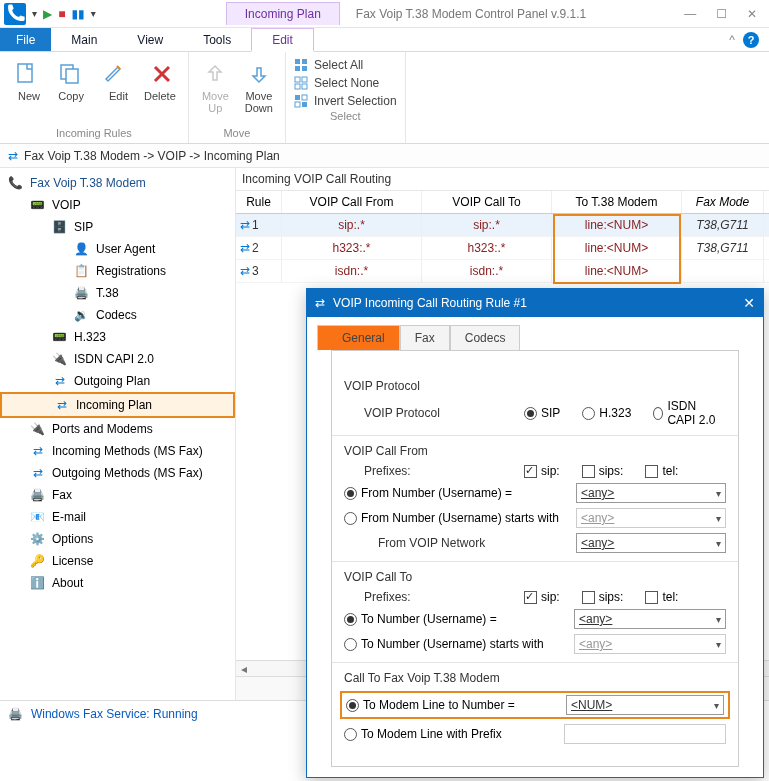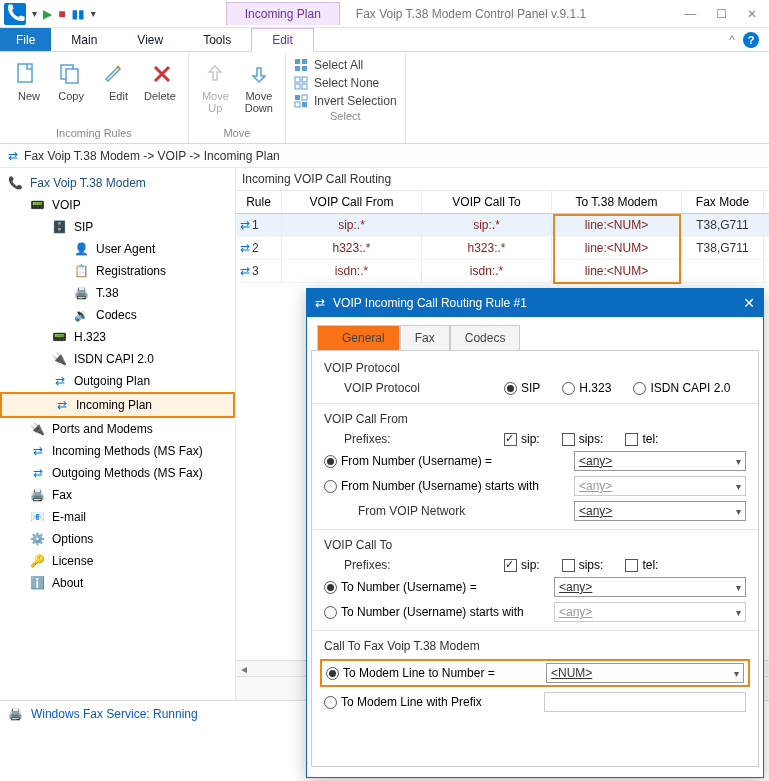--- a/index.html
+++ b/index.html
@@ -60,21 +60,21 @@
 .right { flex:1; display:flex; flex-direction:column; }
 .tabletitle { padding:4px 6px; color:#333; border-bottom:1px solid #e6e6e6; }
 .table { display:flex; flex-direction:column; }
 .thead, .trow { display:flex; }
 .thead { background:#fff; border-bottom:1px solid #ccc; }
 .th, .td { padding:4px 4px; text-align:center; border-right:1px solid #eee; }
 .c0 { width:46px; }
 .c1 { width:140px; }
 .c2 { width:130px; }
 .c3 { width:130px; }
-.c4 { width:82px; }
+.c4 { width:82px;font-style:italic; }
 .trow { border-bottom:1px solid #f3f3f3; }
 .trow .td { color:#8a2020; }
 .trow .td.c0 { color:#333; display:flex; gap:2px; align-items:center; padding-left:4px; }
 .trow.r1 { background: #eaf3fb; }
 .hlbox { border:2px solid #e8871e; }
 .scrollh { height:16px; border-top:1px solid #ddd; background:#f7f7f7; margin-top:auto; display:flex; }
 .scrollh .arrow { width:16px; display:flex; align-items:center; justify-content:center; color:#777; }
 .scrollh .track { flex:1; }
 .startbtn { height: 24px; border-top:1px solid #ddd; display:flex; align-items:center; justify-content:flex-end; gap:6px; padding-right:8px; color:#555; background:#f9f9f9; }
 
@@ -83,21 +83,21 @@
 .status .sicon { color:#0078d4; }
 .status .t38 { margin-left:auto; display:flex; gap:4px; align-items:center; color:#0078d4; }
 
 
 .dialog { position:absolute; left:306px; top:288px; width:458px; height:490px; background:#fff; border:1px solid #0b6cbf; box-shadow:0 4px 16px rgba(0,0,0,.25); display:flex; flex-direction:column; }
 .dlg-title { height:28px; background:#0b6cbf; color:#fff; display:flex; align-items:center; padding:0 8px; gap:8px; }
 .dlg-close { margin-left:auto; color:#fff; font-size:14px; cursor:default; }
 .dlg-tabs { display:flex; padding:8px 10px 0; gap:0; align-items:flex-end; }
 .dtab { padding:5px 14px; border:1px solid #ccc; border-bottom:none; background:#f4f4f4; color:#444; cursor:default; }
 .dtab.active { background:#f97316; border-bottom:1px solid #fff; margin-bottom:-1px;padding-left:24px; }
-.dlg-body { border:1px solid #ccc; margin:0 4px 10px; padding:2px 12px; flex:1; overflow:hidden; }
+.dlg-body { border:1px solid #ccc; margin:0 24px 10px; padding:20px 12px; flex:1; overflow:hidden; }
 .section-title { font-size:12px; color:#333; margin:8px 0 6px; }
 .row { display:flex; align-items:center; gap:10px; margin:5px 0; }
 .row .lbl { width:170px; color:#333; }
 .row .lbl.indent { padding-left:20px; }
 .radio, .check { width:13px; height:13px; border:1px solid #555; display:inline-block; }
 .radio { border-radius:50%; position:relative; }
 .radio.on::after { content:""; width:7px; height:7px; border-radius:50%; background:#333; position:absolute; left:2px; top:2px; }
 .check { position:relative; }
 .check.on::after { content:"✓"; font-size:11px; position:absolute; left:0; top:-2px; color:#222; }
 .opt { display:flex; align-items:center; gap:4px; }

